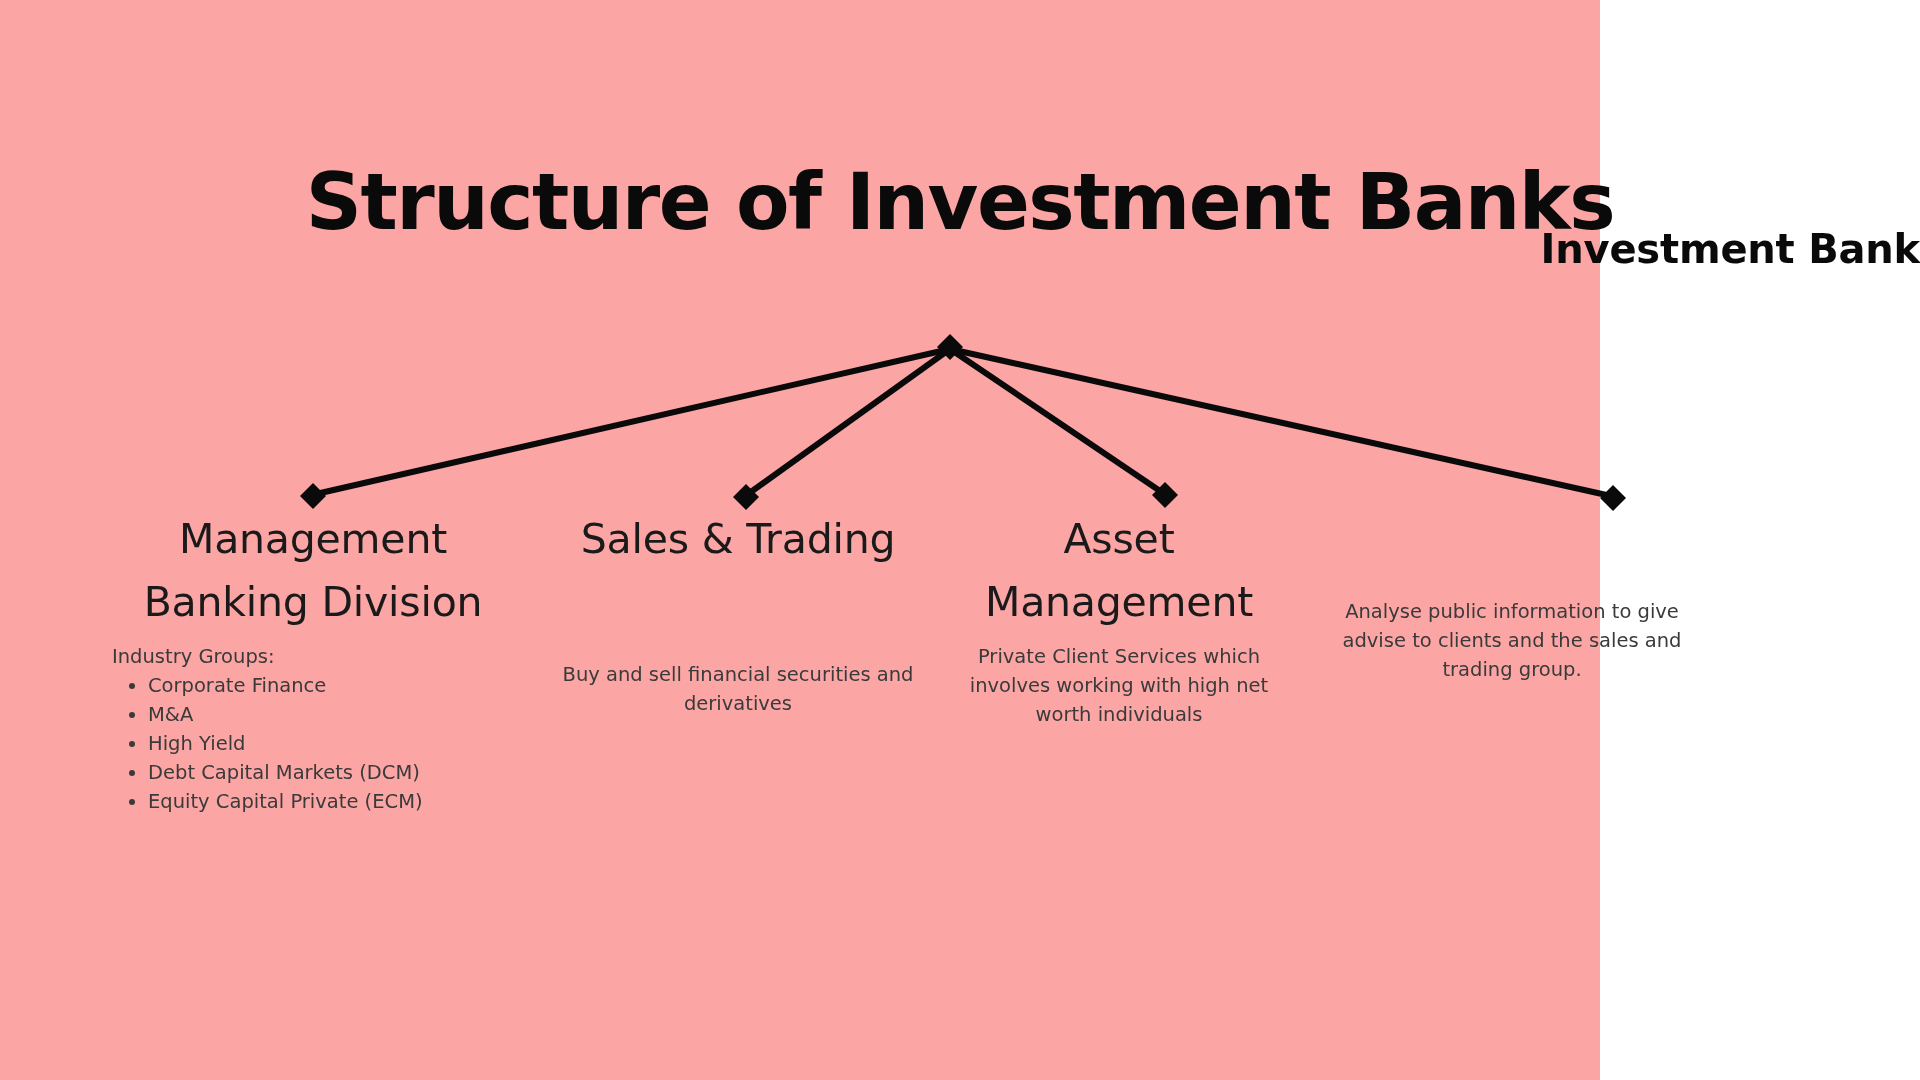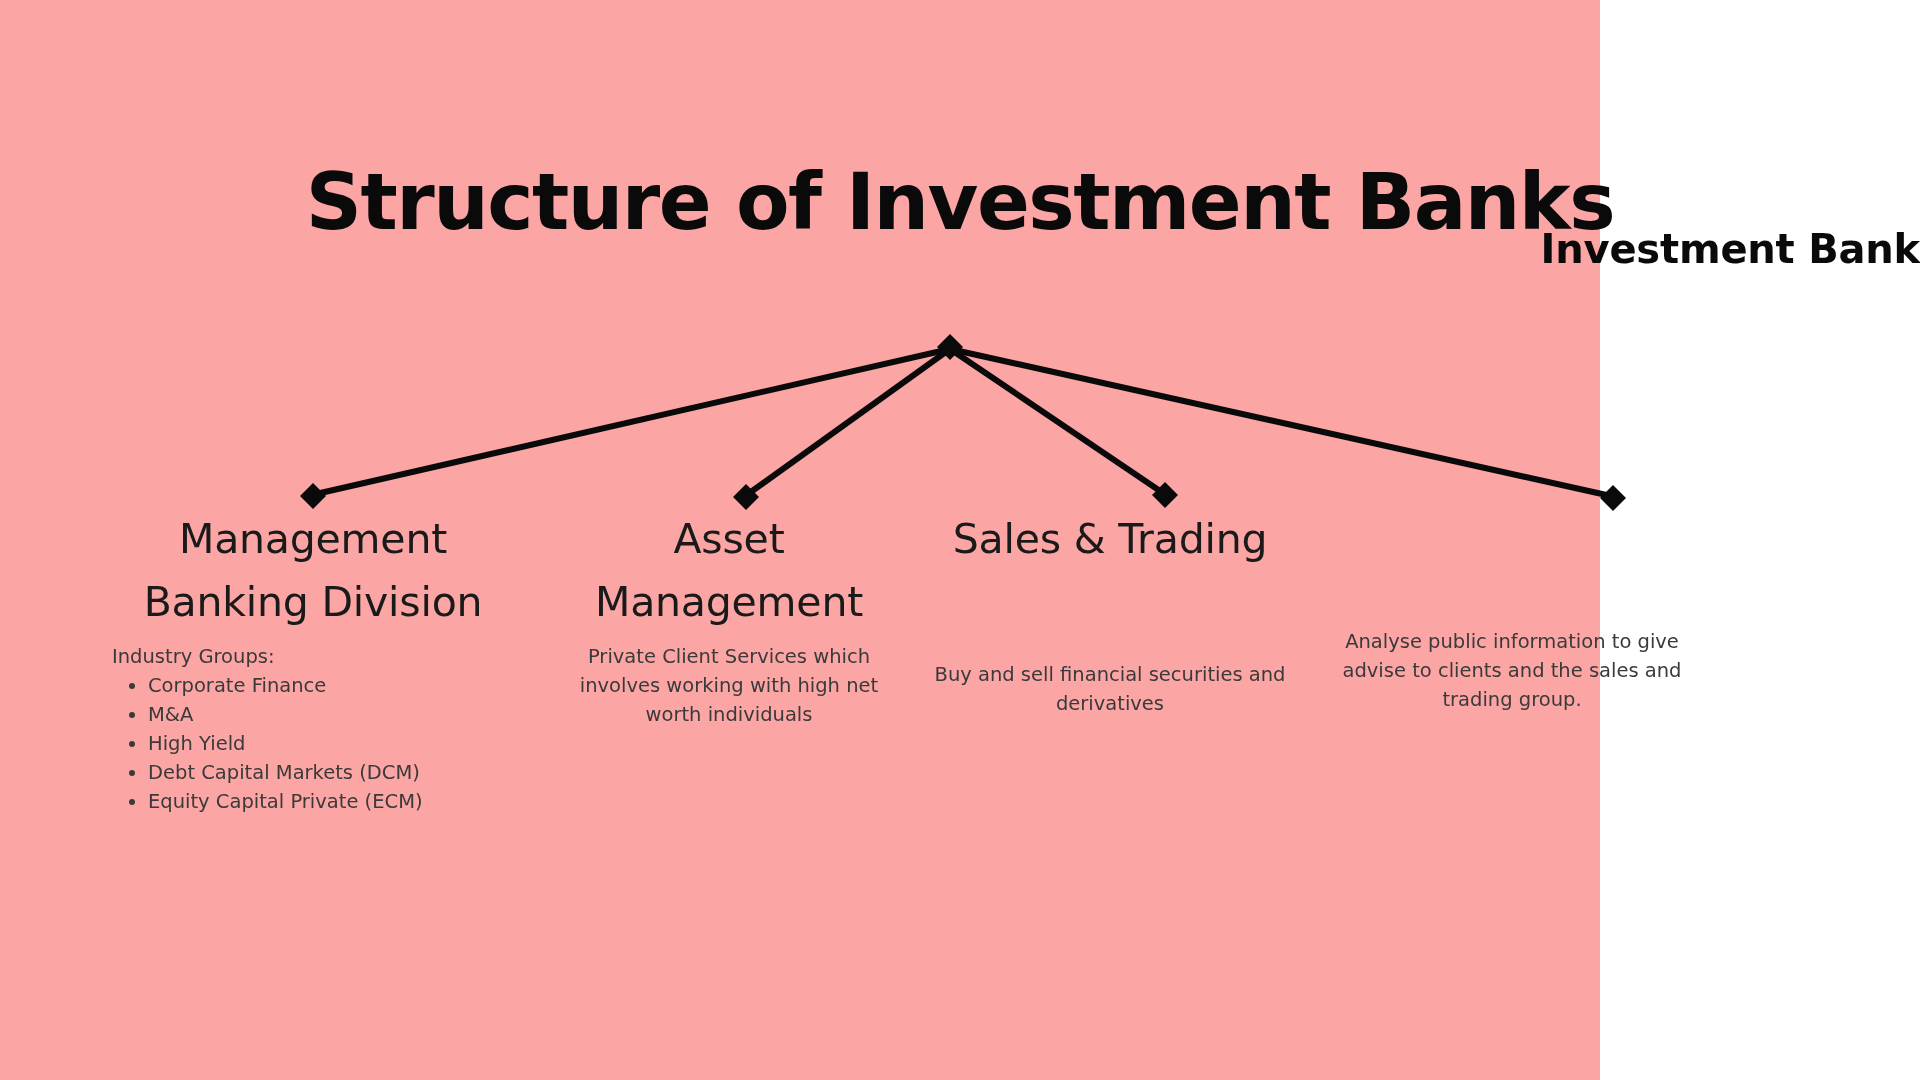--- a/index.html
+++ b/index.html
@@ -153,21 +153,21 @@
     margin-top: 89px;
     padding: 0 4px;
   }
 
   
   .branch-research {
     width: 352px;
     margin-left: 46px;
   }
   .branch-research .branch-body {
-    margin-top: 119px;
+    margin-top: 89px;
     padding: 0 4px;
     text-align: center;
   }
 </style>
 </head>
 <body>
 
 <div id="slide">
 
   <h1 id="page-title">Structure of Investment Banks</h1>
@@ -203,33 +203,33 @@
         </ul>
         <ul>
           <li>M&amp;A</li>
           <li>High Yield</li>
           <li>Debt Capital Markets (DCM)</li>
           <li>Equity Capital Private (ECM)</li>
         </ul>
       </div>
     </div>
 
+    <div class="branch branch-st">
+      <div class="branch-title">
+        <span>Sales &amp; Trading</span>
+      </div>
+      <div class="branch-body">Buy and sell financial securities and derivatives</div>
+    </div>
+
     <div class="branch branch-am">
       <div class="branch-title">
         <span>Asset</span><br>
         <span>Management</span>
       </div>
       <div class="branch-body">Private Client Services which involves working with high net worth individuals</div>
     </div>
 
-    <div class="branch branch-st">
-      <div class="branch-title">
-        <span>Sales &amp; Trading</span>
-      </div>
-      <div class="branch-body">Buy and sell financial securities and derivatives</div>
-    </div>
-
     <div class="branch branch-research">
       <div class="branch-body">Analyse public information to give advise to clients and the sales and trading group.</div>
     </div>
 
   </div>
 </div>
 
 </body></html>

